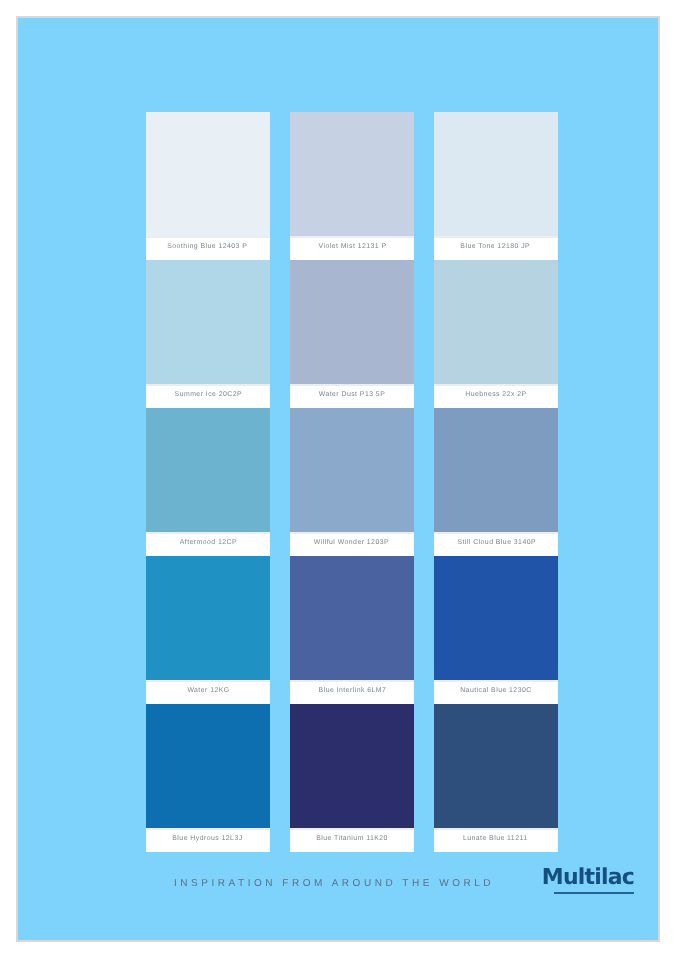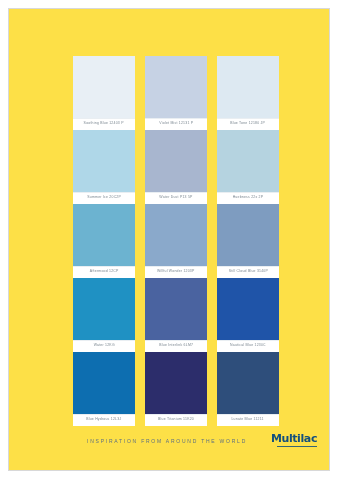--- a/index.html
+++ b/index.html
@@ -25,21 +25,21 @@
     box-sizing: border-box;
     background: #ffffff;
   }
 
   .sheet {
     position: absolute;
     left: 0;
     top: 0;
     right: 0;
     bottom: 0;
-    background: #fde047;
+    background: #7dd3fc;
   }
 
   
   .grid {
     position: absolute;
     left: 64px;
     top: 47px;
     width: 206px;
     display: grid;
     grid-template-columns: repeat(3, 1fr);

